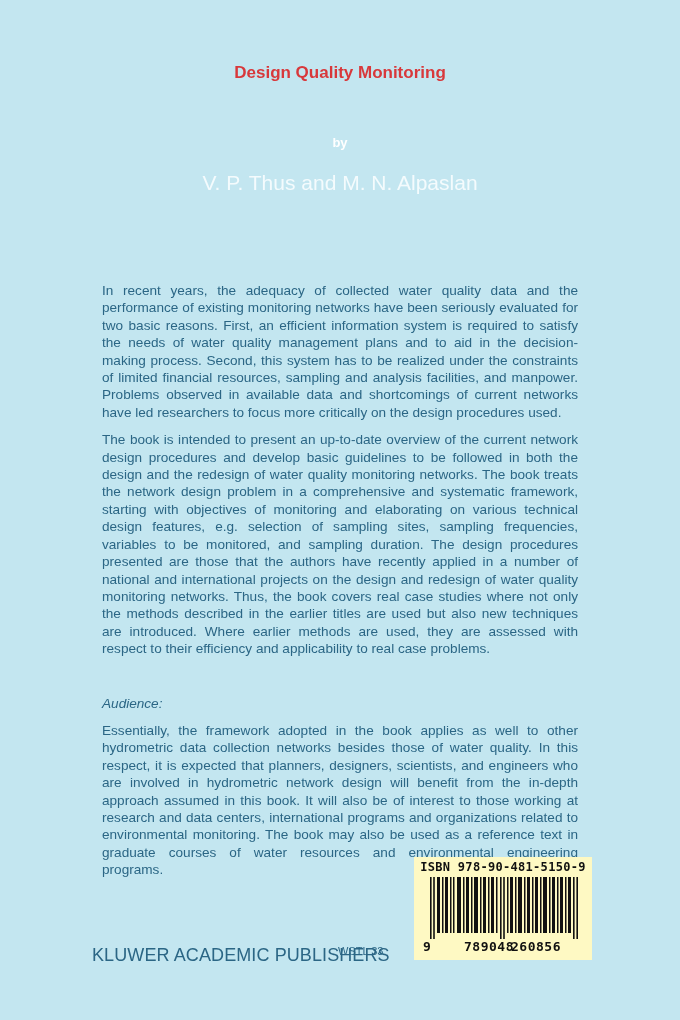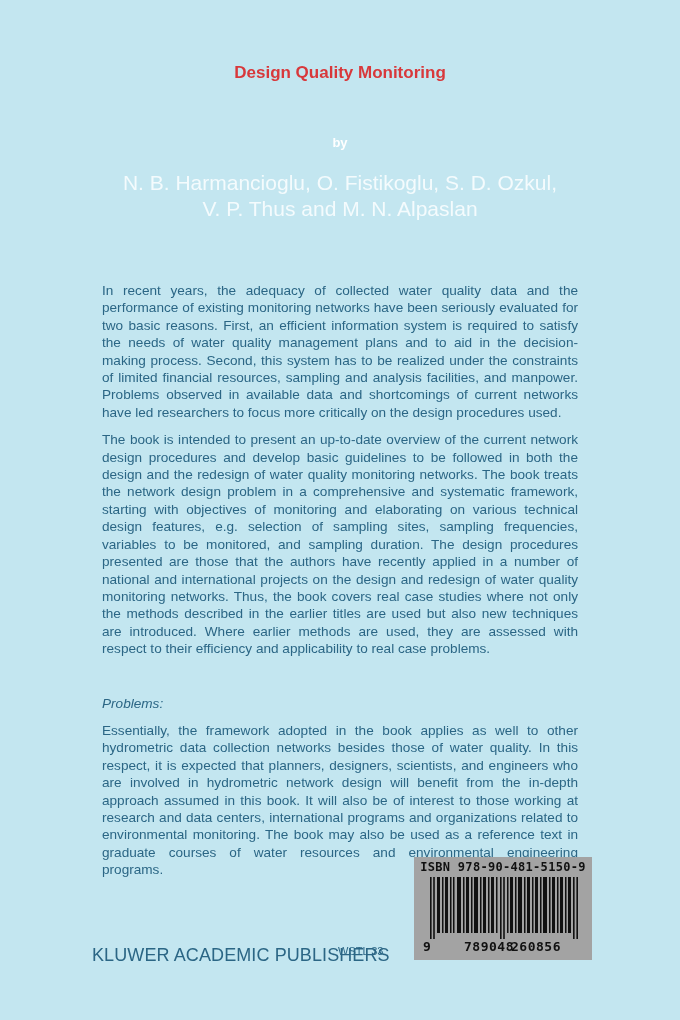--- a/index.html
+++ b/index.html
@@ -39,21 +39,21 @@
     .publisher {
       position: absolute; left: 92px; top: 945px;
       font-size: 18px; letter-spacing: 0.1px;
     }
     .series {
       position: absolute; left: 338px; top: 945px; font-size: 11px; text-align: right;
     }
     .barcode-box {
       position: absolute; left: 414px; top: 857px;
       width: 178px; height: 103px;
-      background: #a3a3a3;
+      background: #fef9c3;
     }
     .isbn-text {
       position: absolute; left: 0; top: 3px; width: 178px;
       text-align: center;
       font-family: "DejaVu Sans Mono", monospace;
       font-weight: bold; font-size: 12px; color: #111;
       letter-spacing: 0.3px;
     }
     .bars {
       position: absolute; left: 16px; top: 20px; width: 150px; height: 62px;
@@ -70,29 +70,28 @@
 </head>
 <body>
 
 <div class="title">
   <div>Design Quality Monitoring</div>
 </div>
 
 <div class="by">by</div>
 
 <div class="authors">
-  <div>N. B. Harmancioglu, O. Fistikoglu, S. D. Ozkul,</div>
   <div>V. P. Thus and M. N. Alpaslan</div>
 </div>
 
 <div class="body-text">
   <p class="last-line-left">In recent years, the adequacy of collected water quality data and the performance of existing monitoring networks have been seriously evaluated for two basic reasons. First, an efficient information system is required to satisfy the needs of water quality management plans and to aid in the decision-making process. Second, this system has to be realized under the constraints of limited financial resources, sampling and analysis facilities, and manpower. Problems observed in available data and shortcomings of current networks have led researchers to focus more critically on the design procedures used.</p>
   <p class="last-line-left">The book is intended to present an up-to-date overview of the current network design procedures and develop basic guidelines to be followed in both the design and the redesign of water quality monitoring networks. The book treats the network design problem in a comprehensive and systematic framework, starting with objectives of monitoring and elaborating on various technical design features, e.g. selection of sampling sites, sampling frequencies, variables to be monitored, and sampling duration. The design procedures presented are those that the authors have recently applied in a number of national and international projects on the design and redesign of water quality monitoring networks. Thus, the book covers real case studies where not only the methods described in the earlier titles are used but also new techniques are introduced. Where earlier methods are used, they are assessed with respect to their efficiency and applicability to real case problems.</p>
   <div class="gap"></div>
-  <p class="audience-label">Problems:</p>
+  <p class="audience-label">Audience:</p>
   <p class="last-line-left">Essentially, the framework adopted in the book applies as well to other hydrometric data collection networks besides those of water quality. In this respect, it is expected that planners, designers, scientists, and engineers who are involved in hydrometric network design will benefit from the in-depth approach assumed in this book. It will also be of interest to those working at research and data centers, international programs and organizations related to environmental monitoring. The book may also be used as a reference text in graduate courses of water resources and environmental engineering programs.</p>
 </div>
 
 <div class="publisher">KLUWER ACADEMIC PUBLISHERS</div>
 <div class="series">WSTL 33</div>
 
 <div class="barcode-box">
   <div class="isbn-text">ISBN 978-90-481-5150-9</div>
   <svg class="bars" viewBox="0 0 150 62" preserveAspectRatio="none">
     <g fill="#111">

